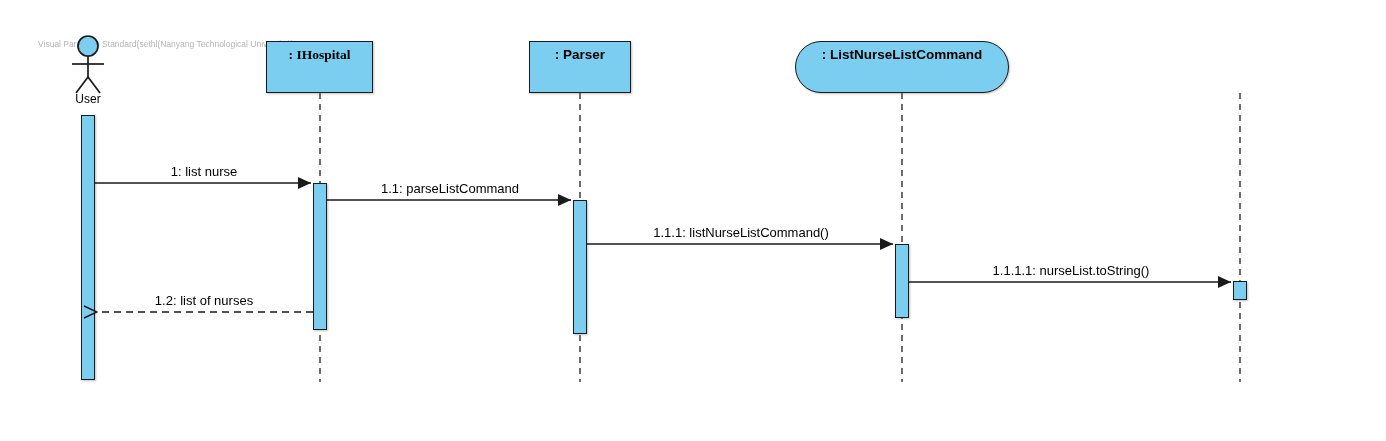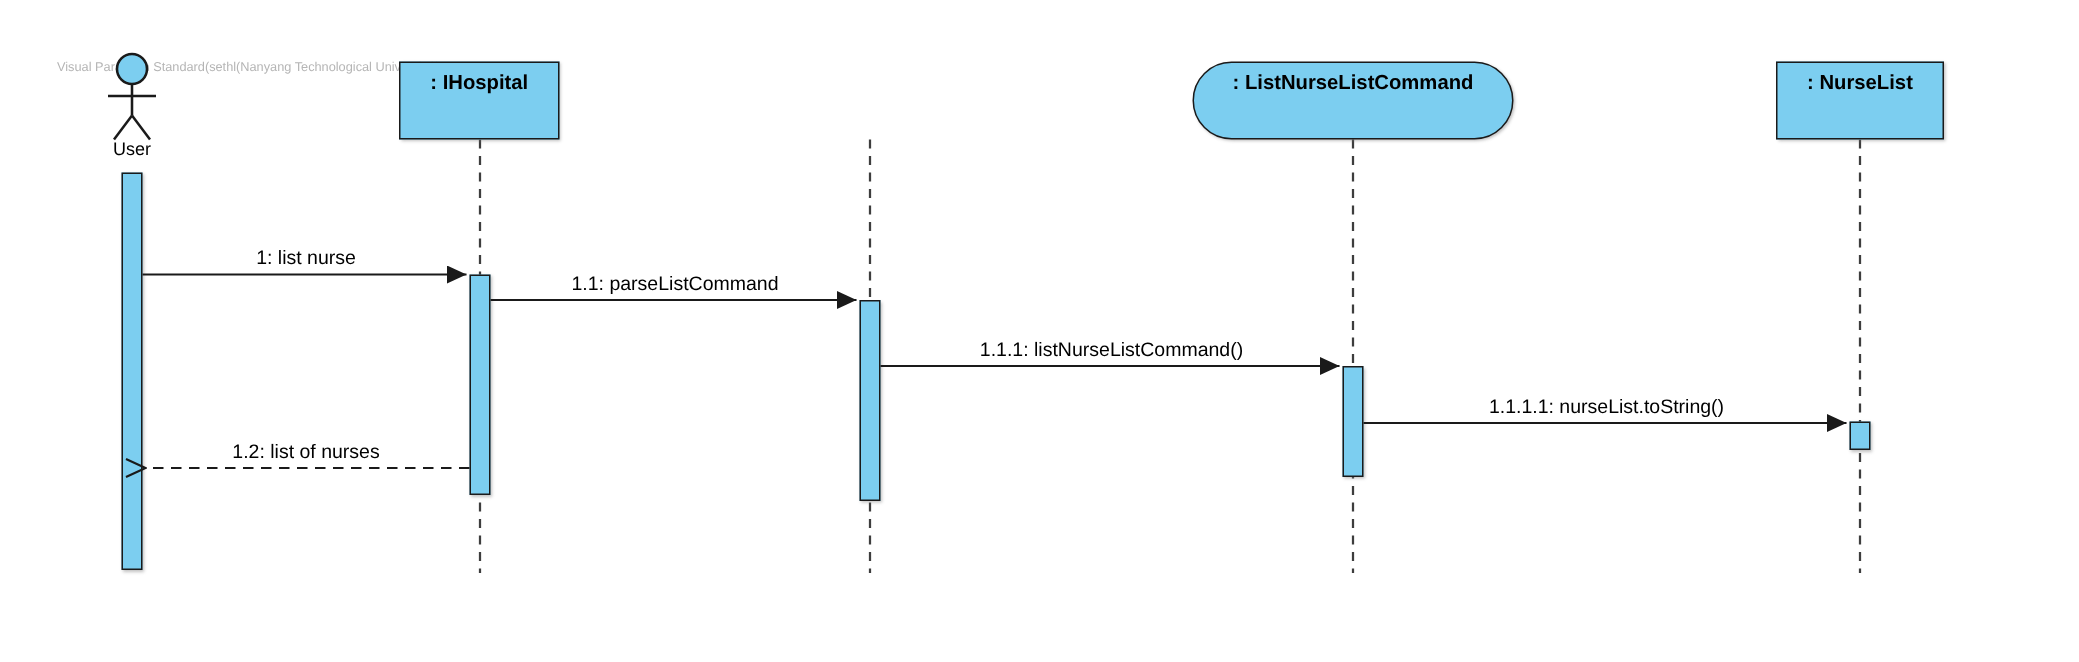--- a/index.html
+++ b/index.html
@@ -87,28 +87,28 @@
     <g stroke="#1a1a1a" stroke-width="1.7" fill="none">
       <circle cx="20" cy="16" r="10" fill="#7CCEF0"></circle>
       <line x1="20" y1="26" x2="20" y2="47"></line>
       <line x1="4" y1="34" x2="36" y2="34"></line>
       <line x1="20" y1="47" x2="8" y2="63"></line>
       <line x1="20" y1="47" x2="32" y2="63"></line>
     </g>
   </svg>
   <div class="actor-label">User</div>
 
-  <div class="lifeline-box" style="left:266px; width:107px;">
+  <div class="lifeline-box" style="left:266px; width:107px;font-family:Liberation Serif, serif;">
     <span>: IHospital</span>
+  </div>
+  <div class="lifeline-box" style="left:529px; width:102px;">
+    <span>: Parser</span>
   </div>
   <div class="lifeline-box" style="left:795px; width:214px;border-radius:26px;">
     <span>: ListNurseListCommand</span>
-  </div>
-  <div class="lifeline-box" style="left:1184px; width:112px;">
-    <span>: NurseList</span>
   </div>
 
   <div class="activation" style="left:81px;   top:115px; height:265px;"></div>
   <div class="activation" style="left:313px;  top:183px; height:147px;"></div>
   <div class="activation" style="left:573px;  top:200px; height:134px;"></div>
   <div class="activation" style="left:895px;  top:244px; height:74px;"></div>
   <div class="activation" style="left:1233px; top:281px; height:19px;"></div>
 
   <svg class="layer msg-layer" width="1386" height="441">
     <defs>

